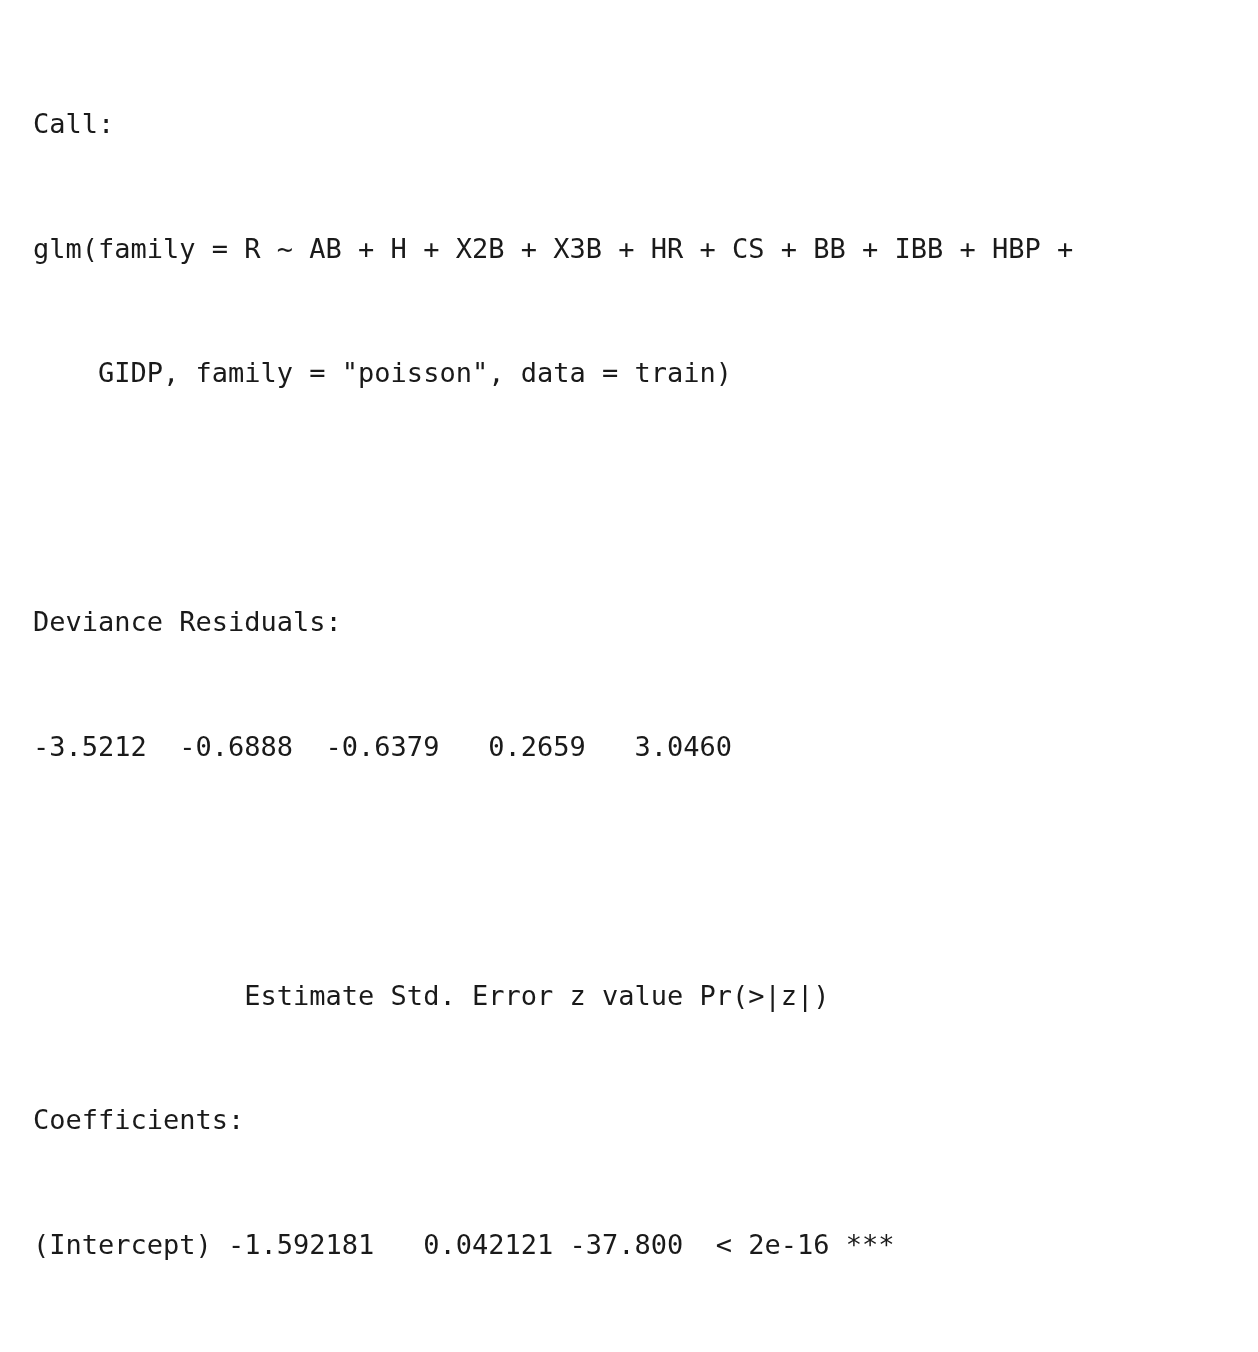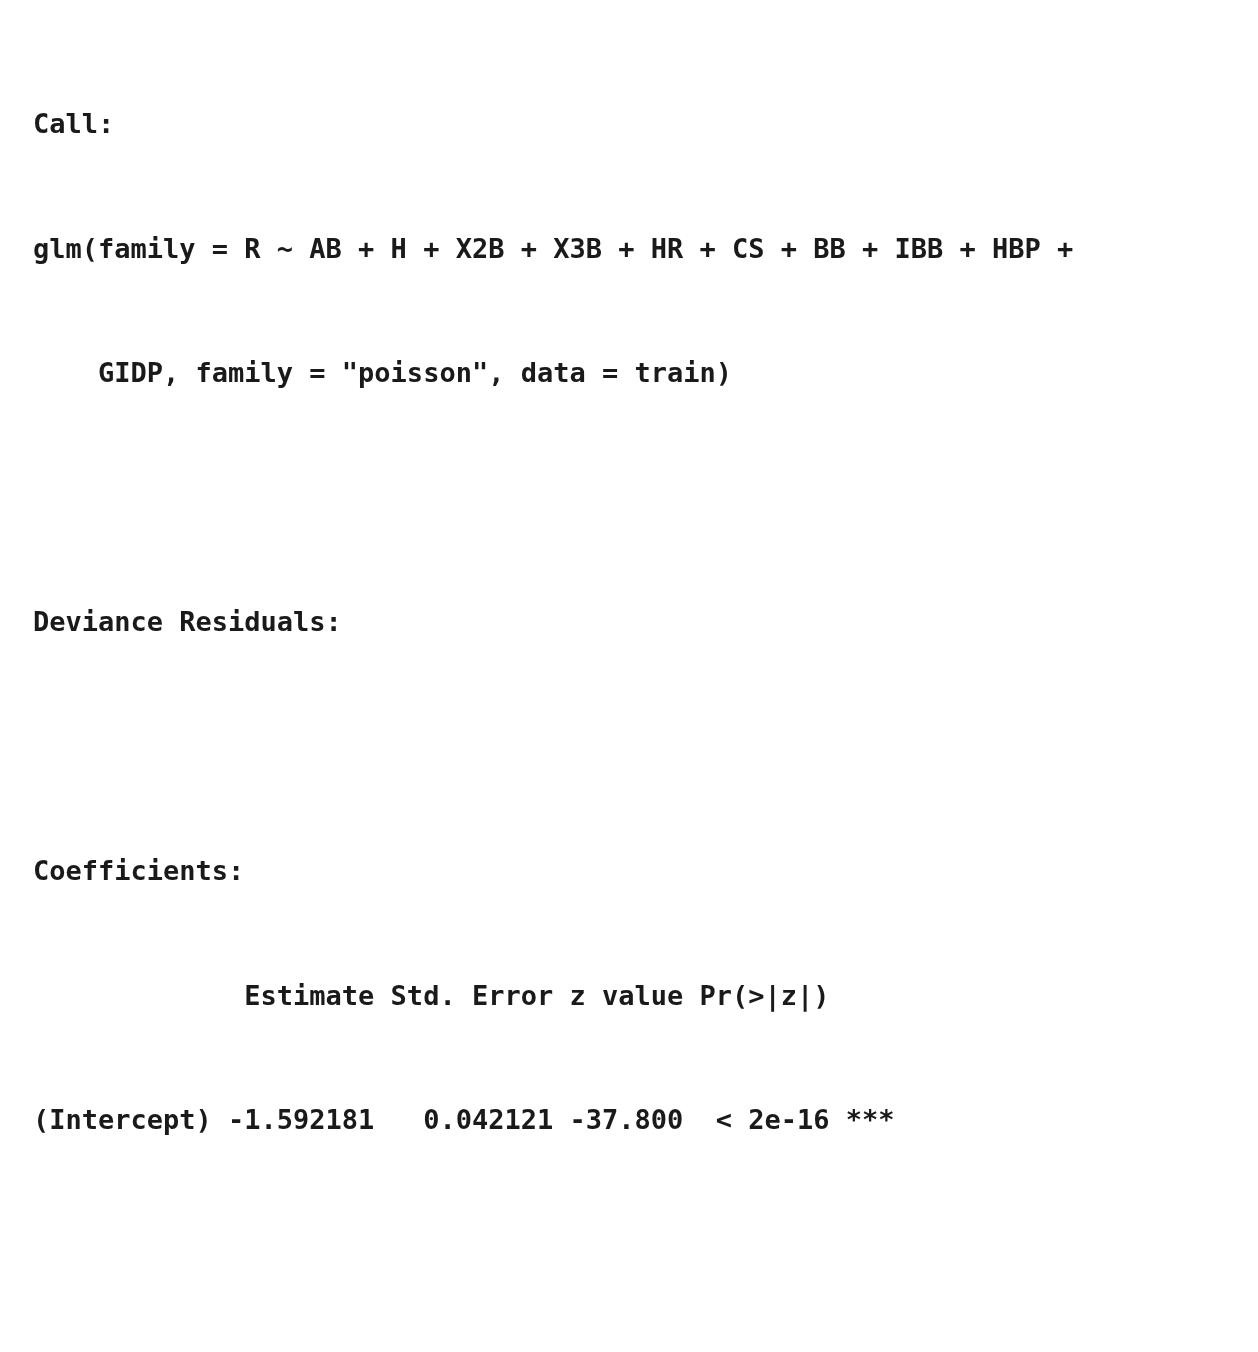--- a/index.html
+++ b/index.html
@@ -25,35 +25,35 @@
     white-space: pre;
     letter-spacing: 0px;
   }
   .blank {
     display: block;
     height: 41.5px;
   }
   .line {
     display: block;
     white-space: pre;
-    font-weight: bold;
   }
 </style>
 </head>
 <body>
 
 <div class="console">
   <span class="line">Call:</span>
   <span class="line">glm(family = R ~ AB + H + X2B + X3B + HR + CS + BB + IBB + HBP + </span>
   <span class="line">    GIDP, family = "poisson", data = train)</span>
   <span class="blank"></span>
   <span class="line">Deviance Residuals:</span>
+  <span class="line">-3.5212  -0.6888  -0.6379   0.2659   3.0460  </span>
   <span class="blank"></span>
+  <span class="line">             Estimate Std. Error z value Pr(&gt;|z|)    </span>
   <span class="line">Coefficients:</span>
-  <span class="line">             Estimate Std. Error z value Pr(&gt;|z|)    </span>
   <span class="line">(Intercept) -1.592181   0.042121 -37.800  &lt; 2e-16 ***</span>
   
   
   
   
   
   
   
   
   

